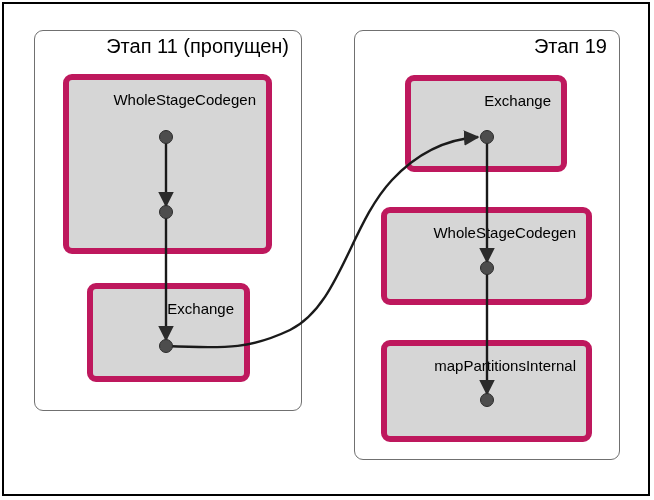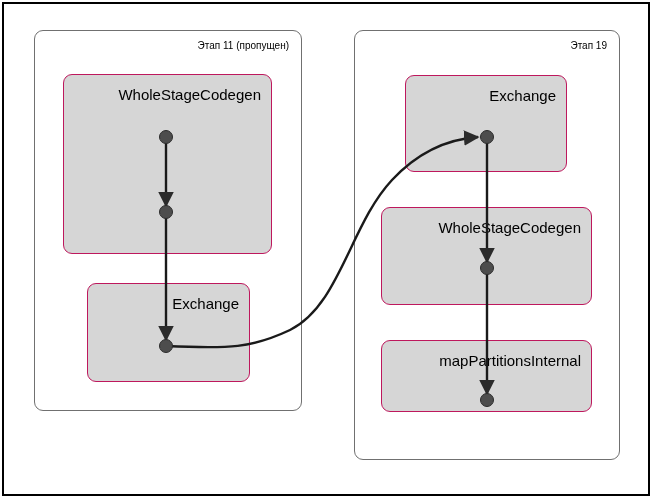--- a/index.html
+++ b/index.html
@@ -30,29 +30,29 @@
     position: absolute;
     border: 1px solid #707070;
     border-radius: 9px;
     background: #ffffff;
     box-sizing: border-box;
   }
   .stage-title {
     position: absolute;
     top: 5px;
     right: 12px;
-    font-size: 10px;
+    font-size: 20px;
     color: #000000;
     white-space: nowrap;
     line-height: 20px;
   }
   .op-node {
     position: absolute;
     background: #d6d6d6;
-    border: 1px solid #be185d;
+    border: 6px solid #be185d;
     border-radius: 9px;
     box-sizing: border-box;
   }
   .op-label {
     position: absolute;
     top: 10px;
     right: 10px;
     font-size: 15px;
     color: #000000;
     white-space: nowrap;
@@ -91,21 +91,21 @@
   </div>
 
   <div class="op-node" style="left:405px; top:75px; width:162px; height:97px;">
     <div class="op-label">Exchange</div>
   </div>
 
   <div class="op-node" style="left:381px; top:207px; width:211px; height:98px;">
     <div class="op-label">WholeStageCodegen</div>
   </div>
 
-  <div class="op-node" style="left:381px; top:340px; width:211px; height:72px;">
+  <div class="op-node" style="left:381px; top:340px; width:211px; height:102px;">
     <div class="op-label">mapPartitionsInternal</div>
   </div>
 
   <svg id="edge-layer" viewBox="0 0 654 500" xmlns="http://www.w3.org/2000/svg">
     <defs>
       <marker id="arrowhead" viewBox="0 0 10 10" refX="9" refY="5" markerWidth="6.5" markerHeight="6.5" orient="auto-start-reverse">
         <path d="M 0 0 L 10 5 L 0 10 z" fill="#2b2b2b"></path>
       </marker>
     </defs>
     <g id="edge-paths">

